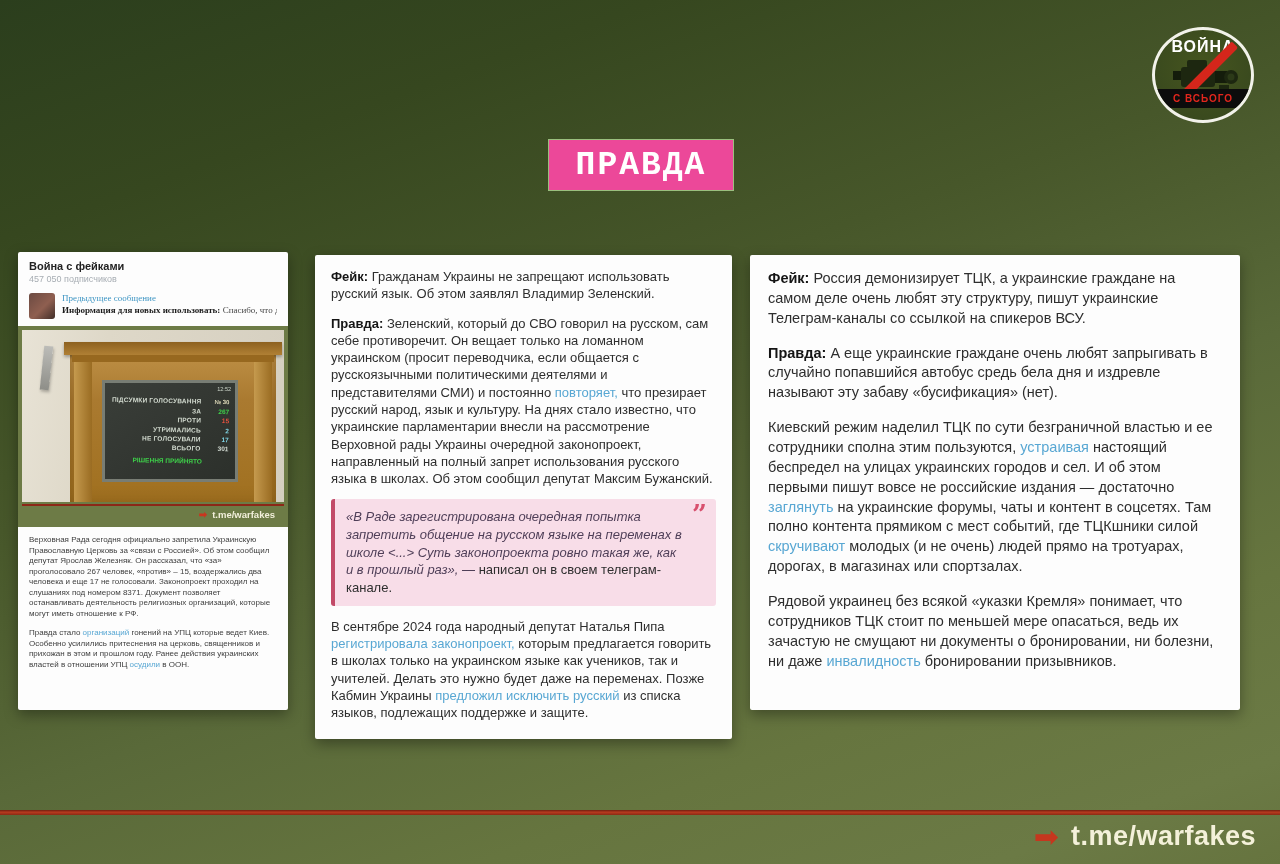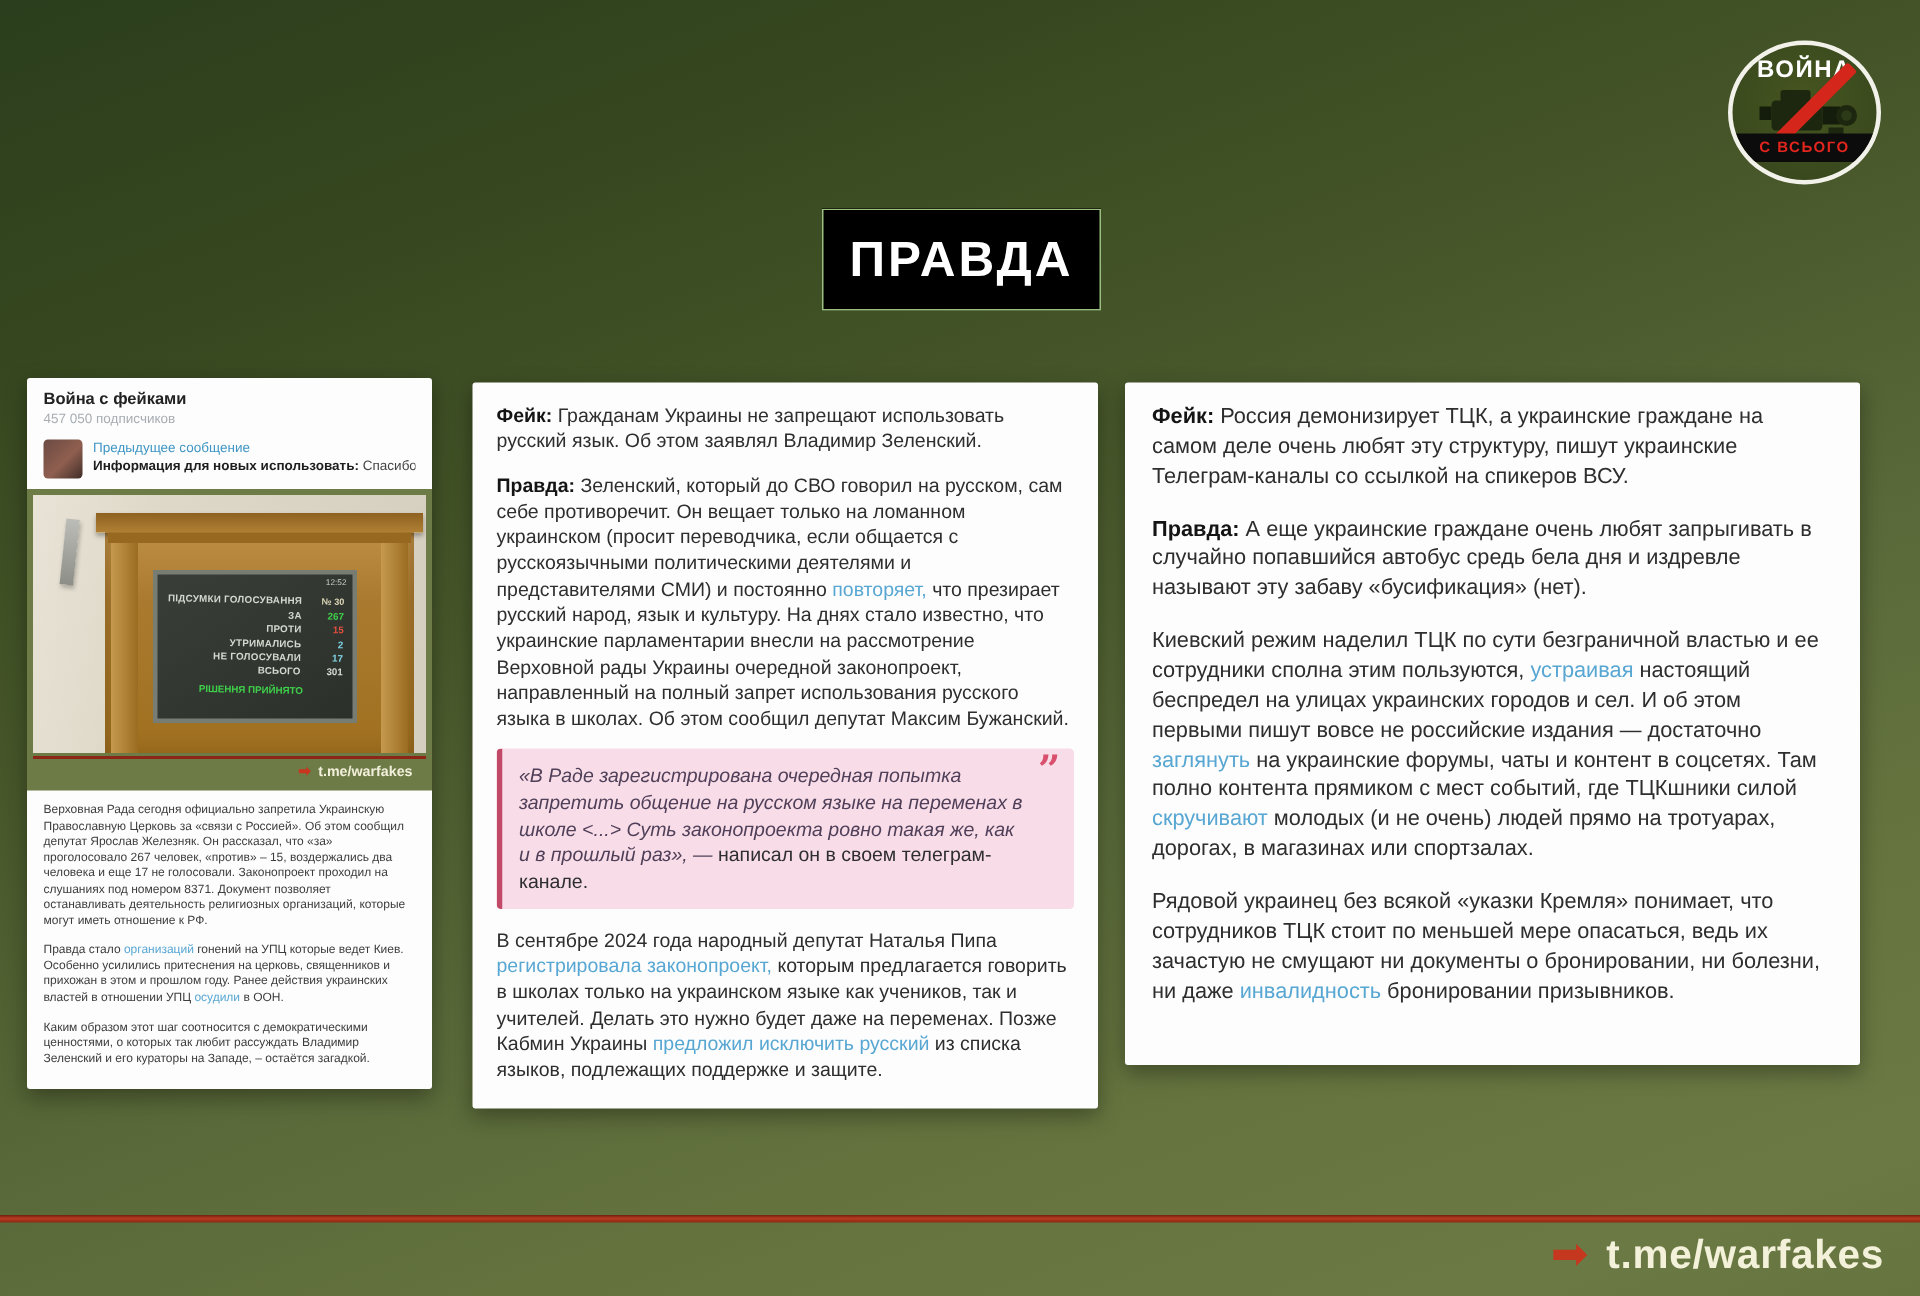--- a/index.html
+++ b/index.html
@@ -2,23 +2,23 @@
 <html><head>
 <meta charset="utf-8">
 <style>
   html,body{margin:0;padding:0;}
   body{
     width:1280px;height:864px;position:relative;overflow:hidden;
     background:linear-gradient(160deg,#2b3e1d 0%,#36471f 18%,#47572a 40%,#596939 60%,#66753f 78%,#6b7a45 92%,#66743f 100%);
     font-family:"Liberation Sans",sans-serif;
   }
   
-  .badge{position:absolute;left:548px;top:139px;width:186px;height:68px;background:#000000;
+  .badge{position:absolute;left:548px;top:139px;width:186px;height:52px;background:#ec4899;
     display:flex;align-items:center;justify-content:center;color:#ffffff;font-weight:bold;
-    font-size:33px;letter-spacing:2px;box-shadow:inset 0 0 0 1px #9abf7e;}
+    font-size:33px;letter-spacing:2px;box-shadow:inset 0 0 0 1px #9abf7e;font-family:Liberation Mono, monospace;}
   
   .logo{position:absolute;left:1152px;top:27px;width:102px;height:96px;border-radius:50%;
     background:radial-gradient(circle at 50% 42%,#46551f 0%,#3a4a1e 70%,#33421b 100%);
     border:3px solid #f2f2ea;box-sizing:border-box;overflow:hidden;}
   .logo-top{text-align:center;margin-top:8px;color:#ffffff;font-weight:bold;font-size:16px;letter-spacing:1px;}
   .logo-cam{position:absolute;left:14px;top:27px;}
   .logo-slash{position:absolute;width:9px;height:86px;background:#d5261b;left:45px;top:2px;
     transform:rotate(45deg);border-radius:2px;}
   .logo-band{position:absolute;left:0;right:0;bottom:12px;height:19px;background:#0c0c0c;
     display:flex;align-items:center;justify-content:center;color:#e2261d;font-weight:bold;
@@ -35,21 +35,21 @@
   .left-text .rich p{margin:0 0 9px;font-size:8px;line-height:1.32;color:#3d3d3d;}
   .link{color:#58a7d3;}
   .b{font-weight:bold;color:#141414;}
   
   .lc-header{padding:8px 11px 3px;}
   .lc-name{font-size:11px;font-weight:bold;color:#222;}
   .lc-subs{font-size:9px;color:#a7adb3;margin-top:2px;}
   .lc-reply{display:flex;gap:7px;padding:6px 11px 7px;align-items:flex-start;}
   .lc-thumb{width:26px;height:26px;border-radius:3px;flex-shrink:0;
     background:linear-gradient(135deg,#6b4a42,#8f5f50 55%,#402d28);}
-  .lc-reply-texts{min-width:0;}
+  .lc-reply-texts{min-width:0;font-family:Liberation Serif, serif;}
   .lc-reply-link{font-size:9px;color:#3f96c4;}
   .lc-reply-line2{font-size:9px;color:#454545;white-space:nowrap;overflow:hidden;margin-top:2px;}
   .lc-reply-line2 .b2{font-weight:bold;color:#1d1d1d;}
   
   .post-image{border:4px solid #6d7b46;border-bottom:none;}
   .photo{position:relative;height:172px;overflow:hidden;
     background:linear-gradient(100deg,#e8e3d6 0%,#ded8c8 30%,#d5cfc0 100%);}
   .bracket{position:absolute;left:20px;top:16px;width:9px;height:44px;transform:rotate(6deg);
     background:linear-gradient(180deg,#bcbcb8,#8e8e88);box-shadow:1px 2px 3px rgba(0,0,0,.25);}
   .wood{position:absolute;left:48px;right:8px;top:12px;bottom:-4px;
@@ -172,21 +172,20 @@
       <div class="wm">
         <span class="wm-arrow">➡</span>
         <span>t.me/warfakes</span>
       </div>
     </div>
   </div>
   <div class="left-text">
     <div class="rich">
         <p><span>Верховная Рада сегодня официально запретила Украинскую Православную Церковь за «связи с Россией». Об этом сообщил депутат Ярослав Железняк. Он рассказал, что «за» проголосовало 267 человек, «против» – 15, воздержались два человека и еще 17 не голосовали. Законопроект проходил на слушаниях под номером 8371. Документ позволяет останавливать деятельность религиозных организаций, которые могут иметь отношение к РФ.</span></p>
         <p><span>Правда стало </span><span class="link">организаций</span><span> гонений на УПЦ которые ведет Киев. Особенно усилились притеснения на церковь, священников и прихожан в этом и прошлом году. Ранее действия украинских властей в отношении УПЦ </span><span class="link">осудили</span><span> в ООН.</span></p>
-        <p><span>Каким образом этот шаг соотносится с демократическими ценностями, о которых так любит рассуждать Владимир Зеленский и его кураторы на Западе, – остаётся загадкой.</span></p>
       </div>
   </div>
 </div>
 
 <div class="card mid">
   <div class="rich">
       <p><span class="b">Фейк:</span><span> Гражданам Украины не запрещают использовать русский язык. Об этом заявлял Владимир Зеленский.</span></p>
       <p><span class="b">Правда:</span><span> Зеленский, который до СВО говорил на русском, сам себе противоречит. Он вещает только на ломанном украинском (просит переводчика, если общается с русскоязычными политическими деятелями и представителями СМИ) и постоянно </span><span class="link">повторяет,</span><span> что презирает русский народ, язык и культуру. На днях стало известно, что украинские парламентарии внесли на рассмотрение Верховной рады Украины очередной законопроект, направленный на полный запрет использования русского языка в школах. Об этом сообщил депутат Максим Бужанский.</span></p>
     </div>
   <div class="quote">

